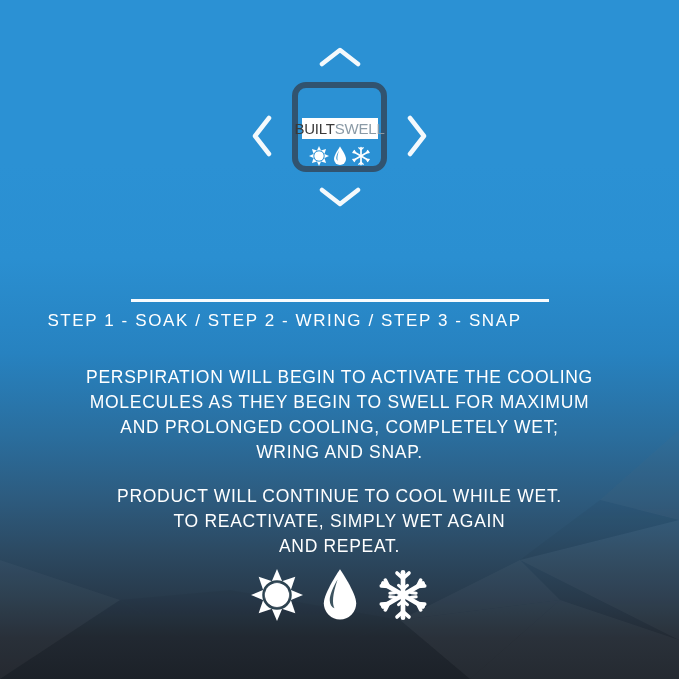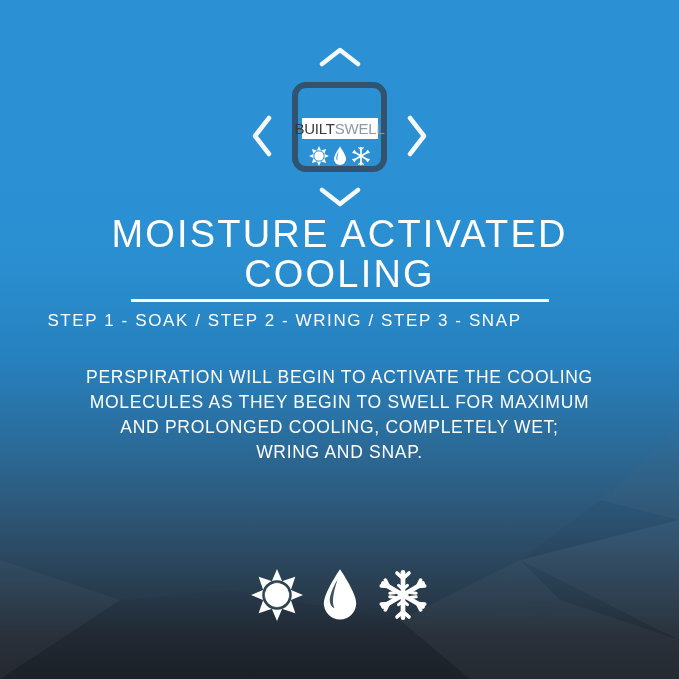--- a/index.html
+++ b/index.html
@@ -228,31 +228,32 @@
           <path d="M20 32.5 L15.7 36.4 M20 32.5 L24.3 36.4"></path>
           <path d="M8.9 13.6 L3.7 13.3 M8.9 13.6 L6.6 9"></path>
           <path d="M31.1 26.4 L36.3 26.7 M31.1 26.4 L33.4 31"></path>
           <path d="M8.9 26.4 L3.7 26.7 M8.9 26.4 L6.6 31"></path>
           <path d="M31.1 13.6 L36.3 13.3 M31.1 13.6 L33.4 9"></path>
         </g>
       </svg>
     </div>
   </div>
 
-  <div id="headline">MOISTURE ACTIVATED
-COOLING</div>
 
   <div id="divider"></div>
 
   <div id="steps">STEP 1 - SOAK / STEP 2 - WRING / STEP 3 - SNAP</div>
 
   <div class="body-copy" id="paragraph-1">PERSPIRATION WILL BEGIN TO ACTIVATE THE COOLING
 MOLECULES AS THEY BEGIN TO SWELL FOR MAXIMUM
 AND PROLONGED COOLING, COMPLETELY WET;
 WRING AND SNAP.</div>
+  <div class="body-copy" id="paragraph-2">PRODUCT WILL CONTINUE TO COOL WHILE WET.
+TO REACTIVATE, SIMPLY WET AGAIN
+AND REPEAT.</div>
 
   <div id="bottom-icons">
     <svg width="52" height="52" viewBox="0 0 40 40">
       <g fill="#ffffff">
         <polygon points="20,0 24.3,10.2 15.7,10.2"></polygon>
         <polygon points="40,20 29.8,24.3 29.8,15.7"></polygon>
         <polygon points="20,40 15.7,29.8 24.3,29.8"></polygon>
         <polygon points="0,20 10.2,15.7 10.2,24.3"></polygon>
         <polygon points="34.1,5.9 30.6,16.3 23.7,9.4"></polygon>
         <polygon points="34.1,34.1 23.7,30.6 30.6,23.7"></polygon>

